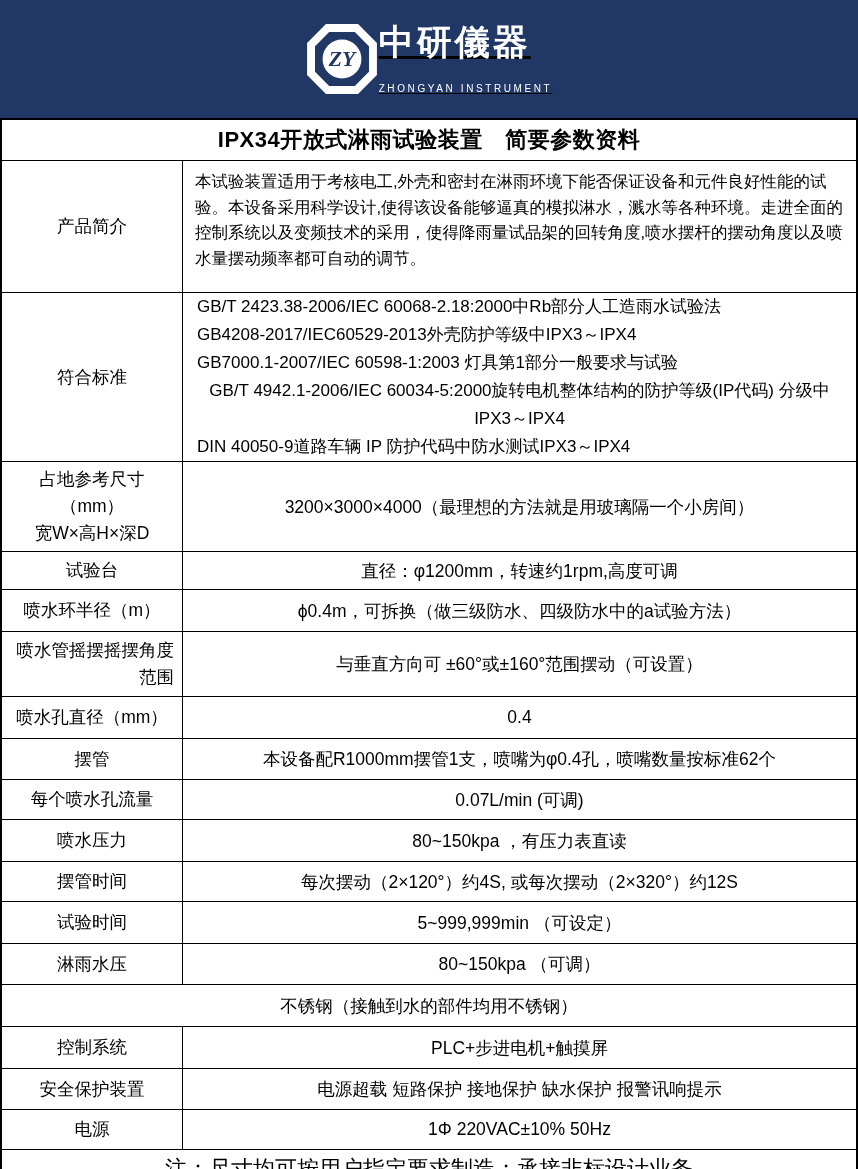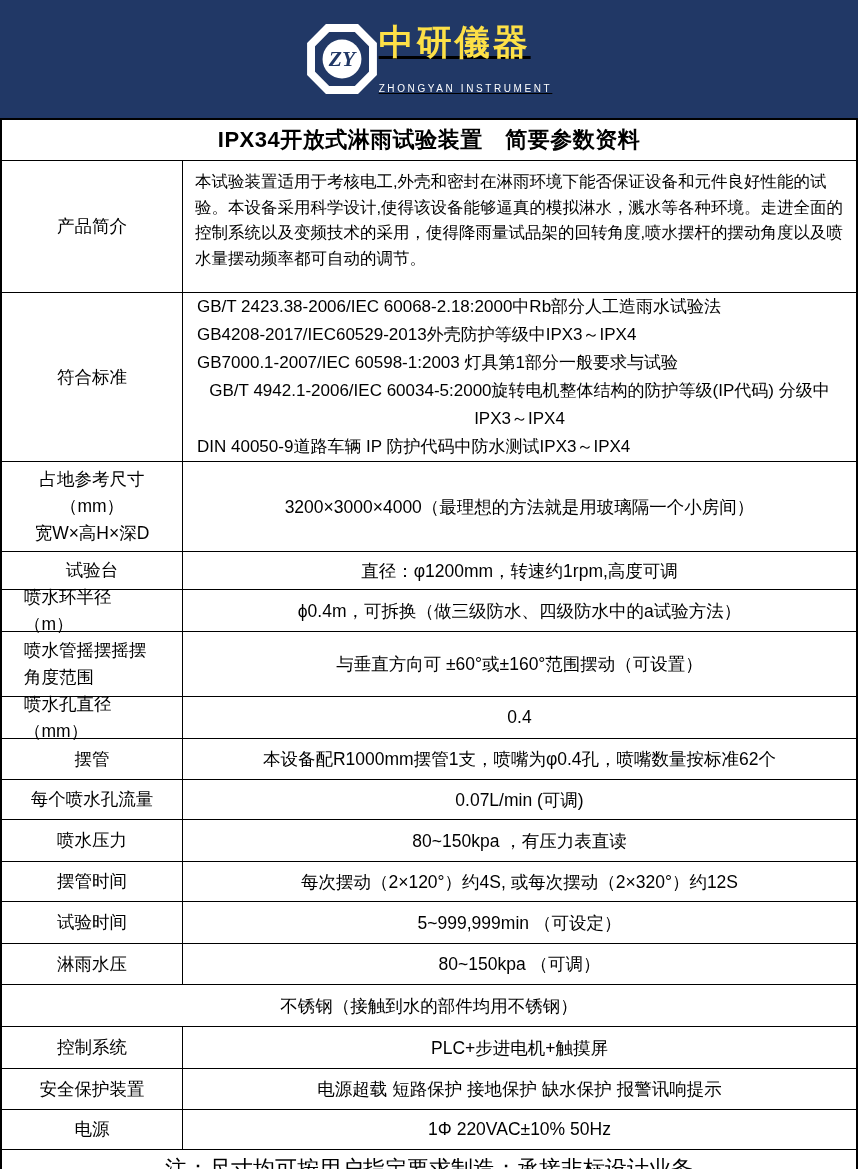--- a/index.html
+++ b/index.html
@@ -17,21 +17,21 @@
     background: #213866;
     display: flex;
     align-items: center;
     justify-content: center;
     gap: 1px;
     text-decoration: underline;
   }
   .logo-mark { width: 72px; height: 72px; display: block; }
   .brand-text { display: flex; flex-direction: column; align-items: flex-start; }
   .brand-cn {
-    color: #fde047;
+    color: #ffffff;
     font-size: 35px;
     font-weight: bold;
     letter-spacing: 3px;
     line-height: 1.05;
   }
   .brand-en {
     color: #ffffff;
     font-size: 10px;
     letter-spacing: 2.6px;
     margin-top: 22px;
@@ -51,24 +51,24 @@
   }
   .row { display: flex; border-top: 1px solid #000; }
   .cell-label {
     width: 181px;
     flex: 0 0 181px;
     border-right: 1px solid #000;
     display: flex;
     flex-direction: column;
     align-items: center;
     justify-content: center;
-    text-align: left;
+    text-align: right;
     font-size: 17.5px;
     line-height: 27px;
-    padding: 0 22px;
+    padding: 0 8px;
   }
   .cell-value {
     flex: 1;
     display: flex;
     align-items: center;
     justify-content: center;
     text-align: center;
     font-size: 17.5px;
     padding: 0 14px;
   }

